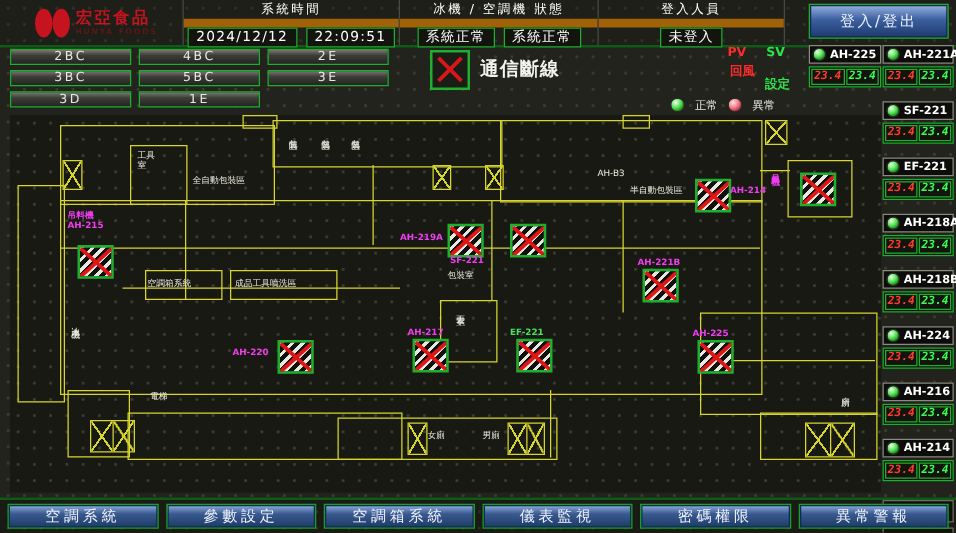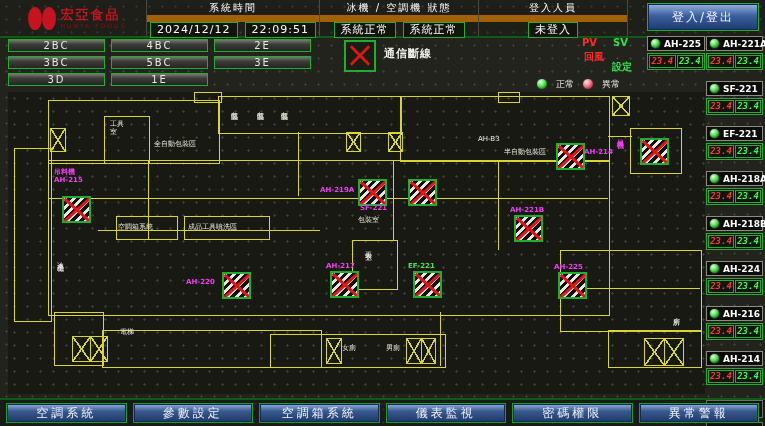--- a/index.html
+++ b/index.html
@@ -32,21 +32,21 @@
   .floor-nav{position:absolute;left:8px;top:39px;display:grid;grid-template-columns:repeat(3,97px);gap:4px 6px;}
   .floor-btn{height:13px;background:linear-gradient(#787870,#3c3c38 40%,#242420);
     border:1px solid #1fae2e;color:#e8e8e4;font-size:10px;line-height:11px;text-align:center;
     letter-spacing:2px;font-family:inherit;cursor:pointer;padding:0;}
   
   .comm-legend{position:absolute;left:344px;top:40px;display:flex;align-items:flex-start;gap:8px;}
   .comm-icon{width:28px;height:28px;border:2px solid #1fae2e;background:#1c1c17;position:relative;}
   .comm-icon:before,.comm-icon:after{content:"";position:absolute;left:1px;top:12px;width:26px;height:3px;background:#d81818;}
   .comm-icon:before{transform:rotate(45deg);}
   .comm-icon:after{transform:rotate(-45deg);}
-  .comm-label{color:#f2f2ee;font-size:11px;font-weight:bold;letter-spacing:1px;margin-top:6px;}
+  .comm-label{color:#f2f2ee;font-size:15px;font-weight:bold;letter-spacing:1px;margin-top:6px;}
   .pv-legend{position:absolute;left:536px;top:37px;width:110px;font-size:10px;}
   .pvrow{display:flex;justify-content:flex-end;gap:16px;padding-right:18px;font-weight:bold;}
   .pvrow .pv{color:#ff2a2a;} .pvrow .sv{color:#2fe04a;}
   .setrow{display:flex;justify-content:flex-end;gap:8px;padding-right:14px;margin-top:2px;font-weight:bold;}
   .setrow .ra{color:#ff2a2a;} .setrow .sp{color:#2fe04a;margin-top:10px;}
   .ledrow{display:flex;gap:0;margin-top:4px;}
   .led{width:10px;height:10px;border-radius:50%;border:1px solid #2a2a24;
     background:radial-gradient(circle at 35% 30%,#eaffea,#52e052 45%,#127a12 80%,#063a06);}
   .led.red{background:radial-gradient(circle at 35% 30%,#ffe2e2,#f07a8a 45%,#b02038 80%,#5a0a14);}
   .ledrow span{color:#e8e8e4;font-size:9px;margin-right:8px;}
@@ -289,21 +289,21 @@
       <div class="map-label vert" style="left: 222px; top: 14px;">包裝區</div>
       <div class="map-label vert" style="left: 248px; top: 14px;">包裝區</div>
       <div class="map-label vert" style="left: 272px; top: 14px;">包裝區</div>
       <div class="map-label" style="left: 470px; top: 43px;">AH-B3</div>
       <div class="map-label" style="left: 496px; top: 56px;">半自動包裝區</div>
       <div class="map-label" style="left: 350px; top: 124px;">包裝室</div>
       <div class="map-label vert" style="left: 356px; top: 154px;">更衣室</div>
       <div class="map-label" style="left: 110px; top: 131px;">空調箱系統</div>
       <div class="map-label" style="left: 180px; top: 131px;">成品工具噴洗區</div>
       <div class="map-label vert" style="left: 48px; top: 164px;">冰水主機</div>
-      <div class="map-label" style="left: 112px; top: 236px;">電梯</div>
+      <div class="map-label" style="left: 112px; top: 221px;">電梯</div>
       <div class="map-label" style="left: 334px; top: 252px; text-align: center;">女廁</div>
       <div class="map-label" style="left: 378px; top: 252px;">男廁</div>
       <div class="map-label vert" style="left: 664px; top: 220px;">廁所</div>
       <div class="map-label vert m" style="left: 608px; top: 42px;">吊料機</div>
       <div class="ahu" style="left: 54px; top: 104px;"></div>
       <div class="map-label m" style="left: 46px; top: 76px;">吊料機
 AH-215</div>
       <div class="ahu" style="left: 350px; top: 87px;"></div>
       <div class="map-label m" style="left: 312px; top: 94px;">AH-219A</div>
       <div class="ahu" style="left: 400px; top: 87px;"></div>

